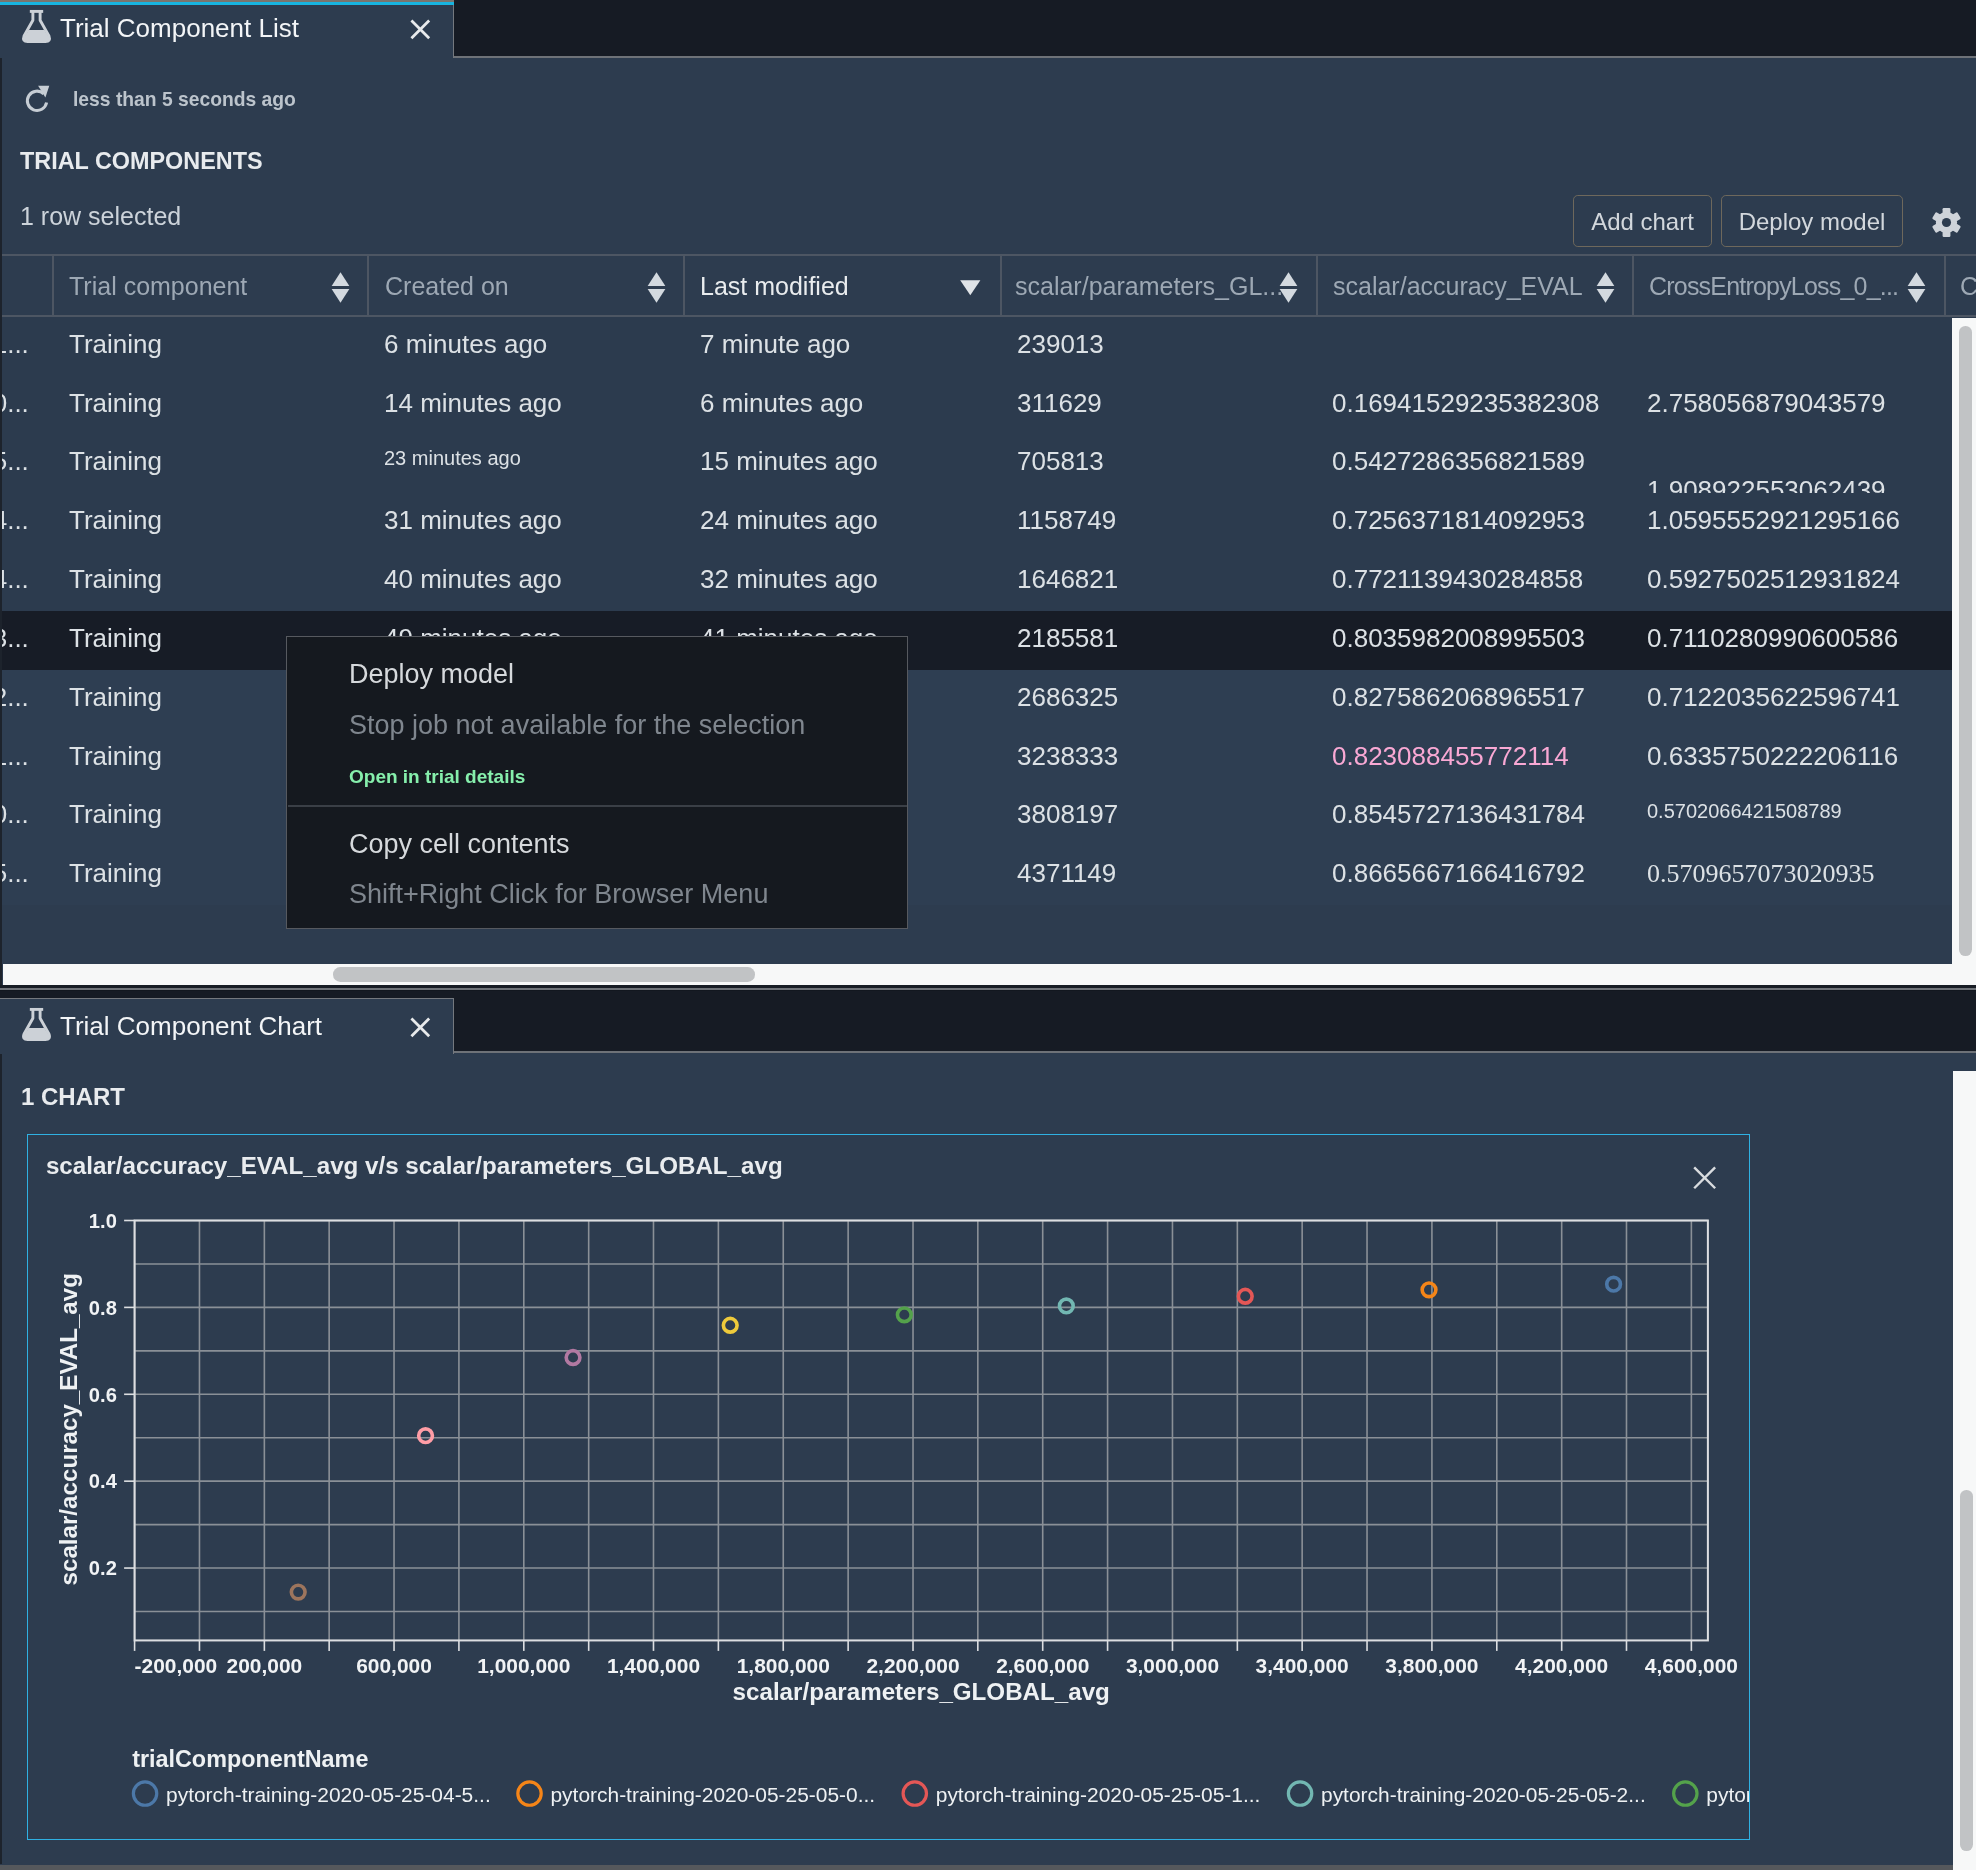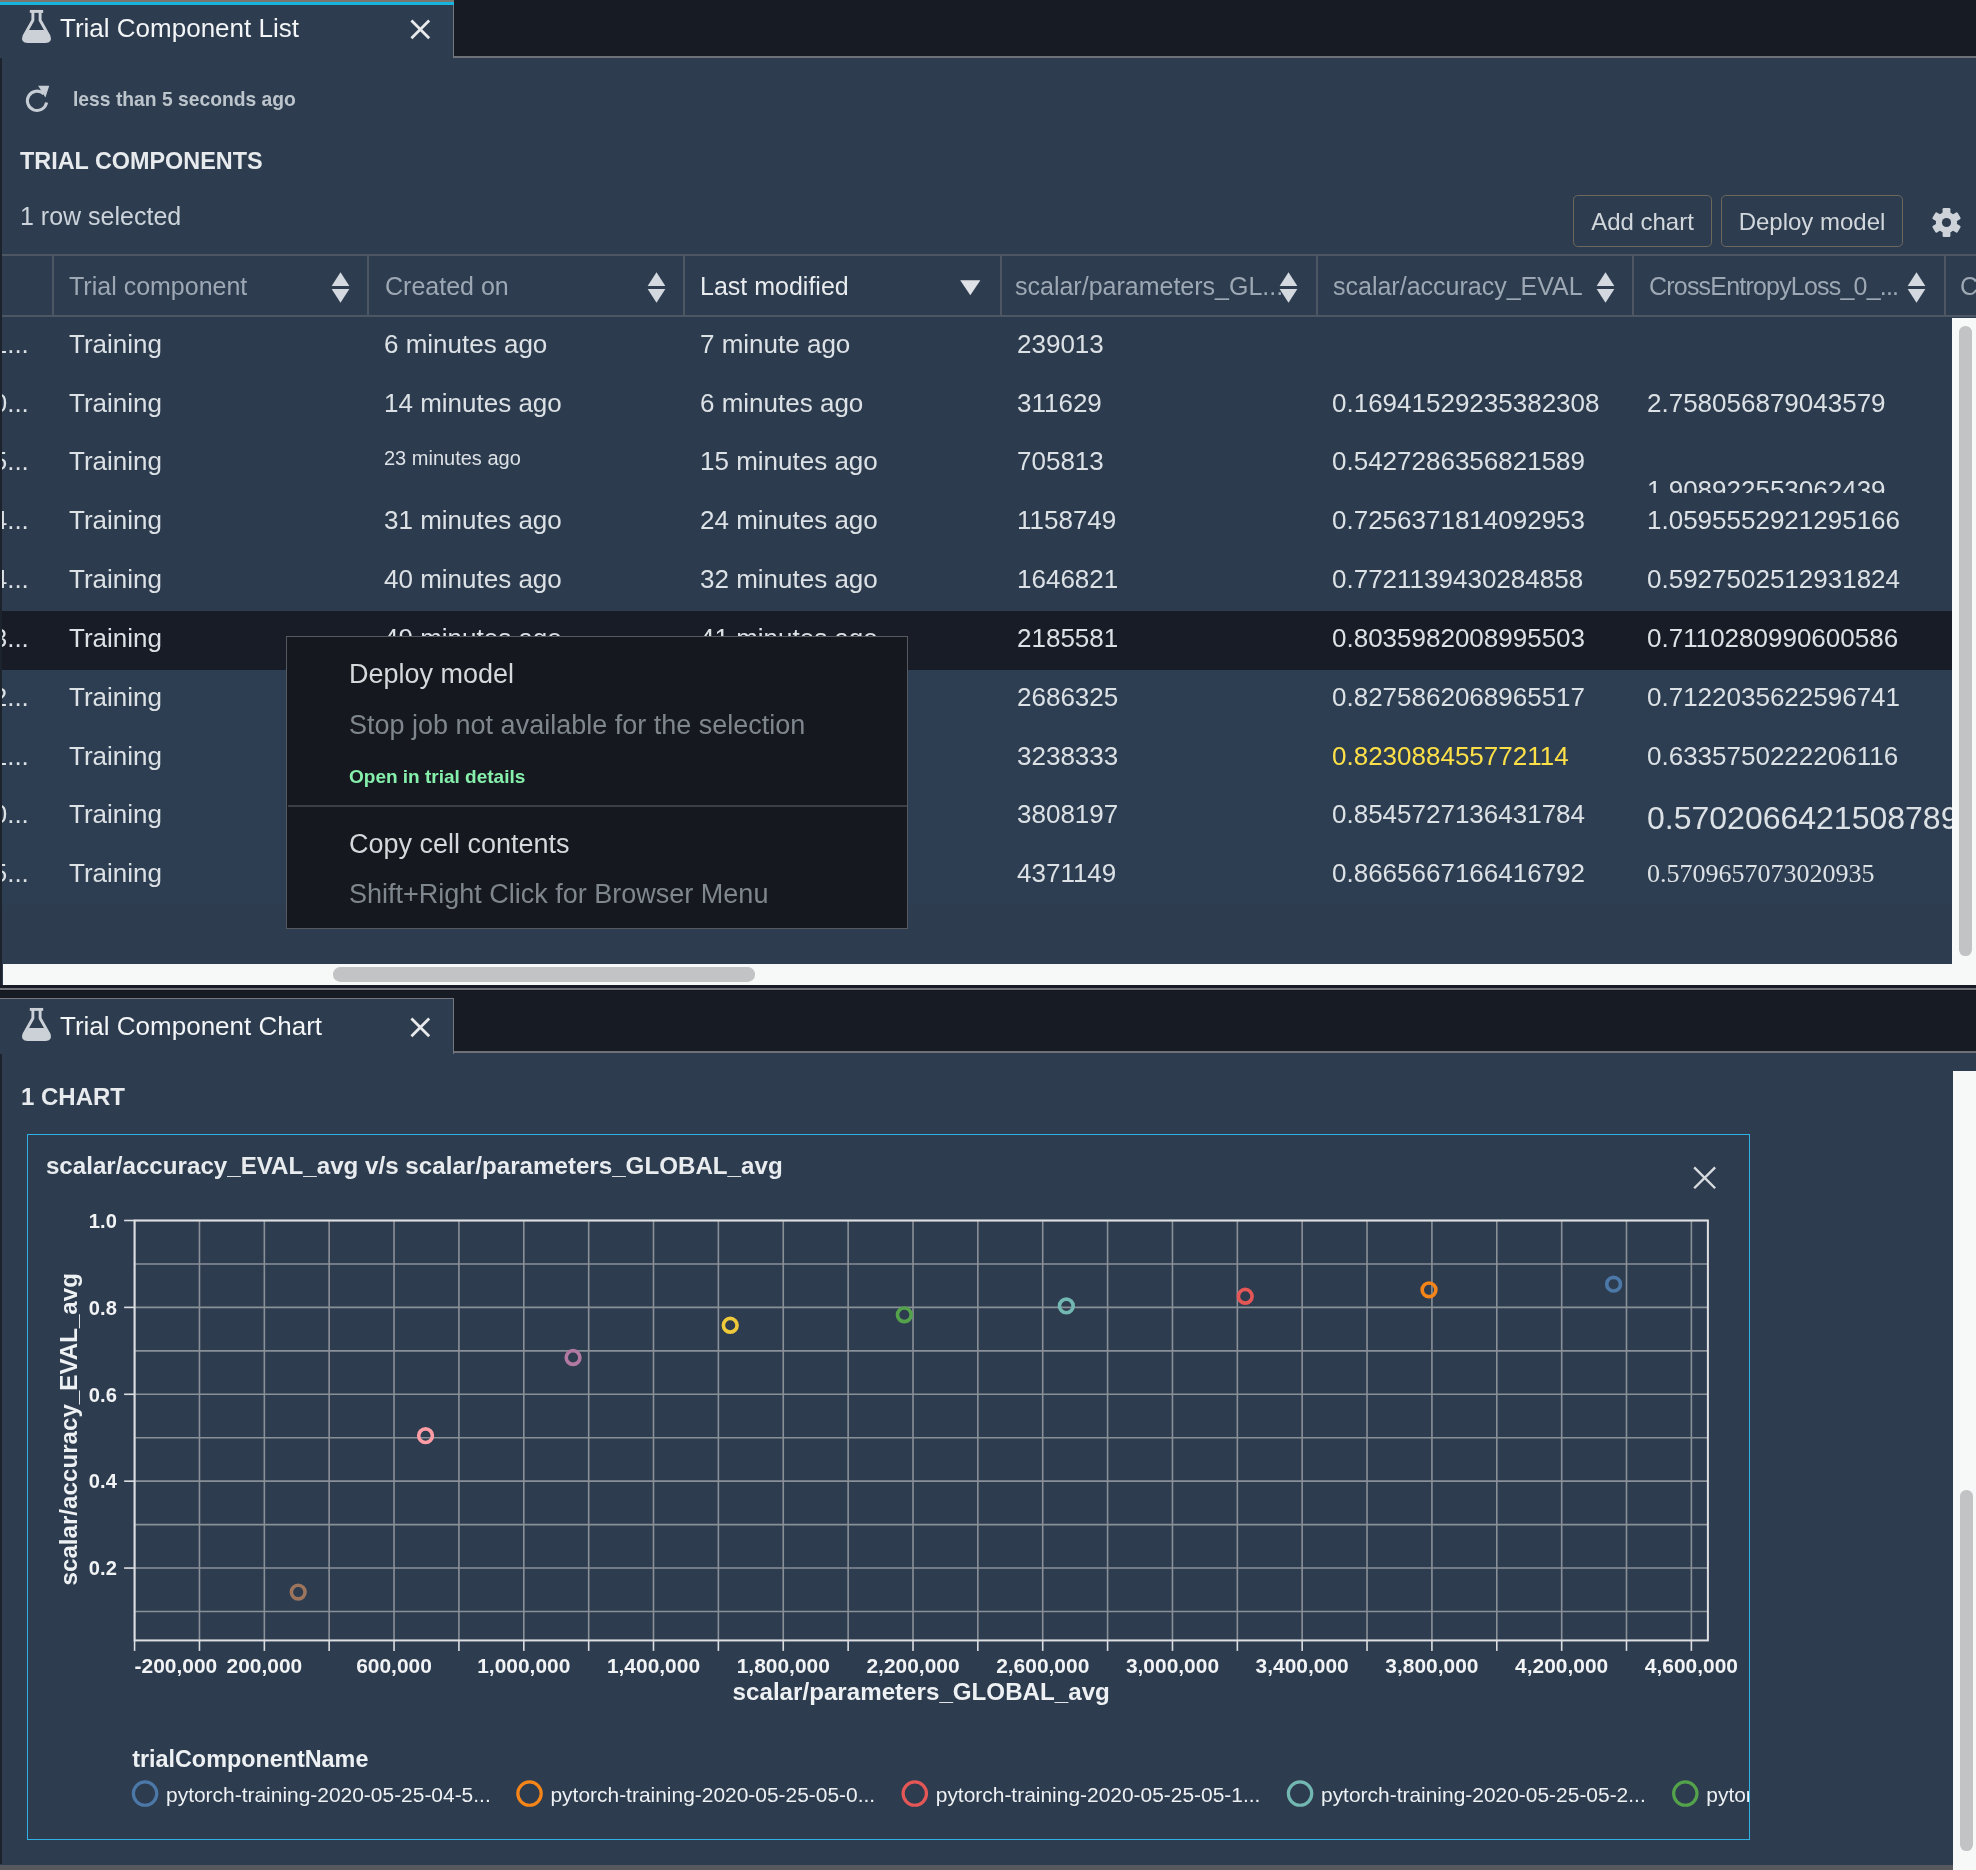--- a/index.html
+++ b/index.html
@@ -134,28 +134,28 @@
 <div style="position:absolute;left:0px;top:670px;width:1977px;height:59px;background:#2e3e52;"></div>
 <div class="t" style="left:-7.3px;top:683px;width:56px;overflow:hidden;font-size:26px;color:#dce1e5;">2...</div>
 <div class="t" style="left:69px;top:683px;font-size:26px;color:#dce1e5;font-weight:400;">Training</div>
 <div class="t" style="left:1017px;top:683px;font-size:26px;color:#dce1e5;font-weight:400;">2686325</div>
 <div class="t" style="left:1332px;top:683px;font-size:26px;color:#dce1e5;font-weight:400;">0.8275862068965517</div>
 <div class="t" style="left:1647px;top:683px;font-size:26px;color:#dce1e5;font-weight:400;">0.7122035622596741</div>
 <div style="position:absolute;left:0px;top:729px;width:1977px;height:59px;background:#2e3e52;"></div>
 <div class="t" style="left:-7.3px;top:742px;width:56px;overflow:hidden;font-size:26px;color:#dce1e5;">1...</div>
 <div class="t" style="left:69px;top:742px;font-size:26px;color:#dce1e5;font-weight:400;">Training</div>
 <div class="t" style="left:1017px;top:742px;font-size:26px;color:#dce1e5;font-weight:400;">3238333</div>
-<div class="t" style="left:1332px;top:742px;font-size:26px;color:#fde047;font-weight:400;">0.823088455772114</div>
+<div class="t" style="left:1332px;top:742px;font-size:26px;color:#f9a8d4;font-weight:400;">0.823088455772114</div>
 <div class="t" style="left:1647px;top:742px;font-size:26px;color:#dce1e5;font-weight:400;">0.6335750222206116</div>
 <div style="position:absolute;left:0px;top:788px;width:1977px;height:59px;background:#2e3e52;"></div>
 <div class="t" style="left:-7.3px;top:800px;width:56px;overflow:hidden;font-size:26px;color:#dce1e5;">0...</div>
 <div class="t" style="left:69px;top:800px;font-size:26px;color:#dce1e5;font-weight:400;">Training</div>
 <div class="t" style="left:1017px;top:800px;font-size:26px;color:#dce1e5;font-weight:400;">3808197</div>
 <div class="t" style="left:1332px;top:800px;font-size:26px;color:#dce1e5;font-weight:400;">0.8545727136431784</div>
-<div class="t" style="left:1647px;top:800px;font-size:32px;color:#dce1e5;font-weight:400;">0.5702066421508789</div>
+<div class="t" style="left:1647px;top:800px;font-size:20px;color:#dce1e5;font-weight:400;">0.5702066421508789</div>
 <div style="position:absolute;left:0px;top:846px;width:1977px;height:59px;background:#2e3e52;"></div>
 <div class="t" style="left:-7.3px;top:859px;width:56px;overflow:hidden;font-size:26px;color:#dce1e5;">5...</div>
 <div class="t" style="left:69px;top:859px;font-size:26px;color:#dce1e5;font-weight:400;">Training</div>
 <div class="t" style="left:1017px;top:859px;font-size:26px;color:#dce1e5;font-weight:400;">4371149</div>
 <div class="t" style="left:1332px;top:859px;font-size:26px;color:#dce1e5;font-weight:400;">0.8665667166416792</div>
 <div class="t" style="left:1647px;top:859px;font-size:26px;color:#dce1e5;font-weight:400;font-family:Liberation Serif, serif;">0.5709657073020935</div>
 <div style="position:absolute;left:286px;top:636px;width:622px;height:293px;background:#15191f;border:1.6px solid #56595f;box-sizing:border-box;z-index:50;"></div>
 <div class="t" style="left:349px;top:659px;font-size:27px;color:#d6d9dc;font-weight:400;z-index:51;">Deploy model</div>
 <div class="t" style="left:349px;top:710px;font-size:27px;color:#7f868e;font-weight:400;z-index:51;">Stop job not available for the selection</div>
 <div class="t" style="left:349px;top:766px;font-size:19px;color:#86efac;font-weight:700;z-index:51;">Open in trial details</div>

